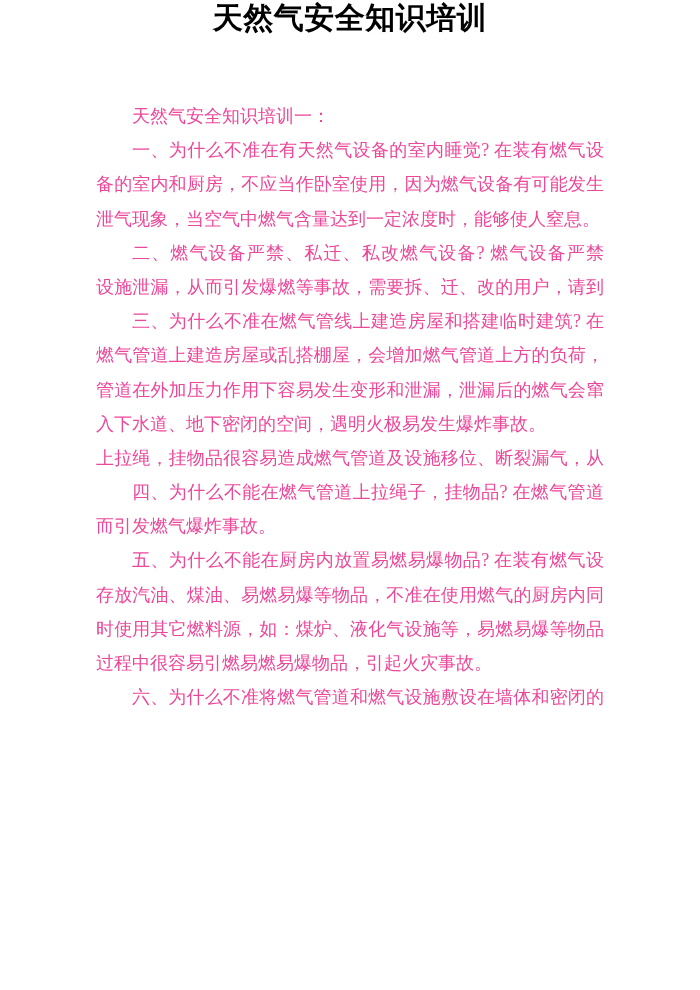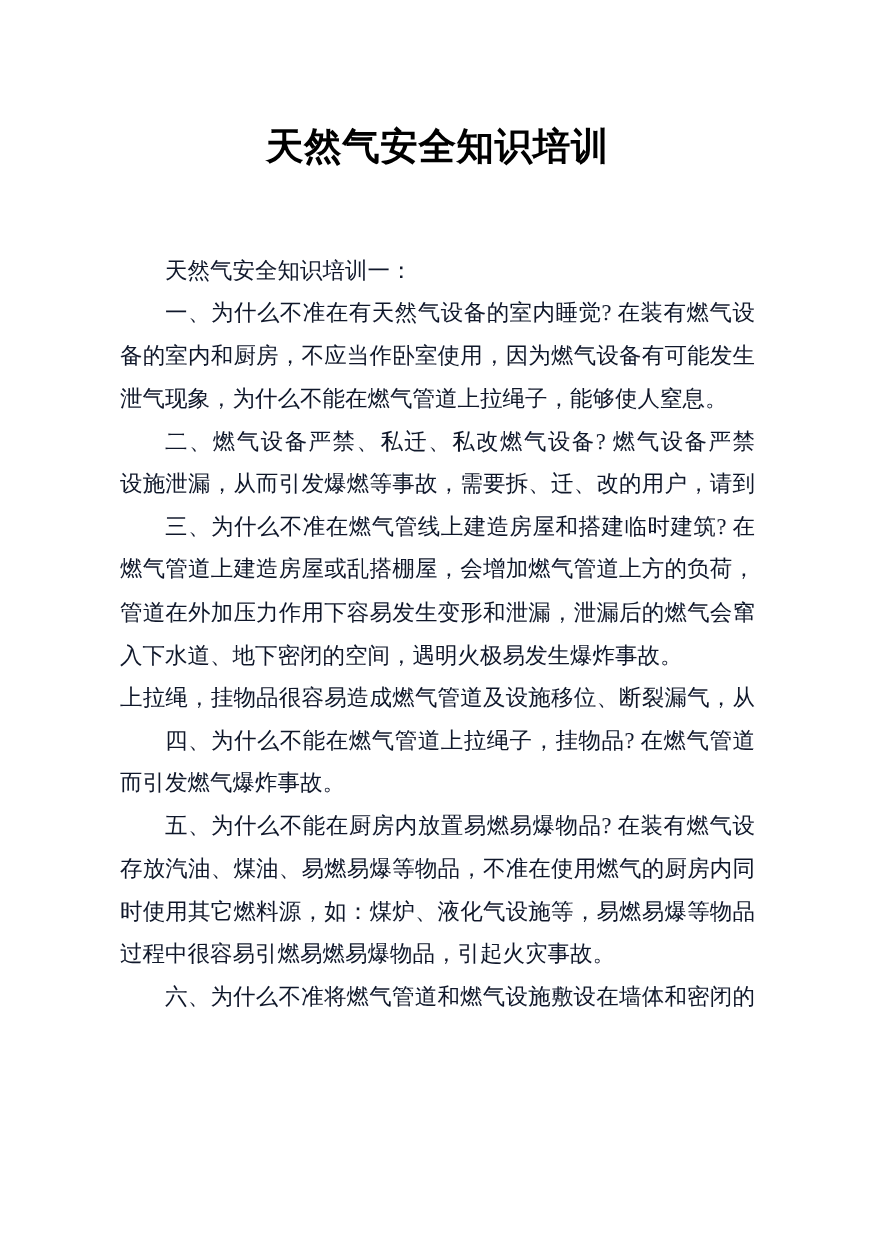--- a/index.html
+++ b/index.html
@@ -9,34 +9,33 @@
   }
   .page {
     position: relative;
     width: 700px;
     height: 990px;
     background: #ffffff;
     overflow: hidden;
   }
   .doc-title {
     margin: 0;
-    padding-top: 100px;
     text-align: center;
     font-family: "Liberation Sans", "DejaVu Sans", sans-serif;
     font-weight: 700;
     font-size: 30px;
     line-height: 36px;
     color: #000000;
     letter-spacing: 0.5px;
   }
   .content {
     margin: 63px 96px 0 96px; 
     font-family: "Liberation Serif", "DejaVu Serif", serif;
     font-size: 18px;
-    color: #0f172a;
+    color: #ec4899;
   }
   .ln {
     height: 34.2px;
     line-height: 34.2px;
     white-space: nowrap;
     overflow: visible;
   }
   
   .fill {
     white-space: normal;
@@ -53,21 +52,21 @@
 
 <div class="page">
 
   <h1 class="doc-title">天然气安全知识培训</h1>
 
   <div class="content">
     <div class="ln ind">天然气安全知识培训一：</div>
 
     <div class="ln ind fill">一、为什么不准在有天然气设备的室内睡觉? 在装有燃气设</div>
     <div class="ln fill">备的室内和厨房，不应当作卧室使用，因为燃气设备有可能发生</div>
-    <div class="ln">泄气现象，为什么不能在燃气管道上拉绳子，能够使人窒息。</div>
+    <div class="ln">泄气现象，当空气中燃气含量达到一定浓度时，能够使人窒息。</div>
 
     <div class="ln ind fill">二、燃气设备严禁、私迁、私改燃气设备? 燃气设备严禁</div>
     <div class="ln fill">设施泄漏，从而引发爆燃等事故，需要拆、迁、改的用户，请到</div>
 
     <div class="ln ind fill">三、为什么不准在燃气管线上建造房屋和搭建临时建筑? 在</div>
     <div class="ln fill">燃气管道上建造房屋或乱搭棚屋，会增加燃气管道上方的负荷，</div>
     <div class="ln fill">管道在外加压力作用下容易发生变形和泄漏，泄漏后的燃气会窜</div>
     <div class="ln">入下水道、地下密闭的空间，遇明火极易发生爆炸事故。</div>
 
     <div class="ln fill">上拉绳，挂物品很容易造成燃气管道及设施移位、断裂漏气，从</div>

